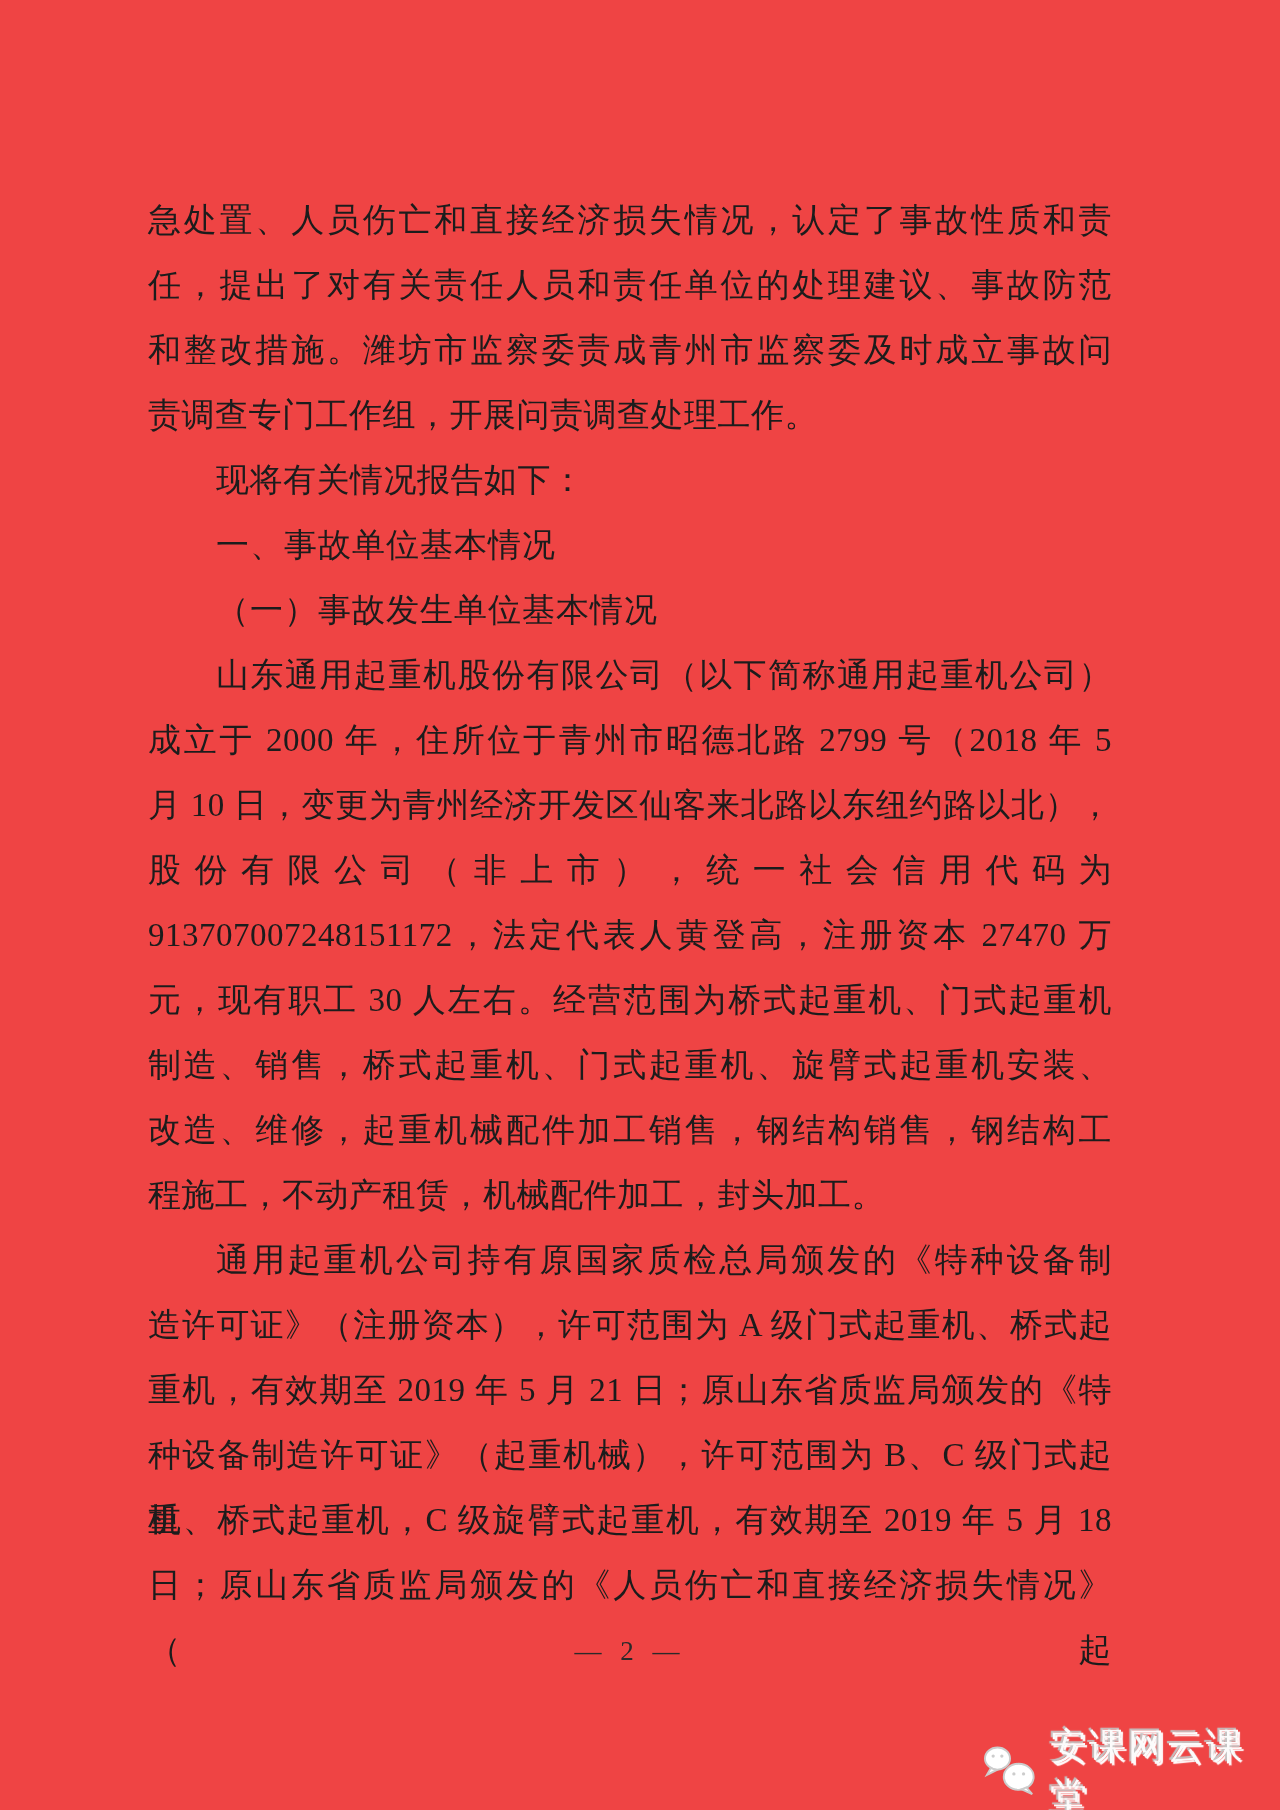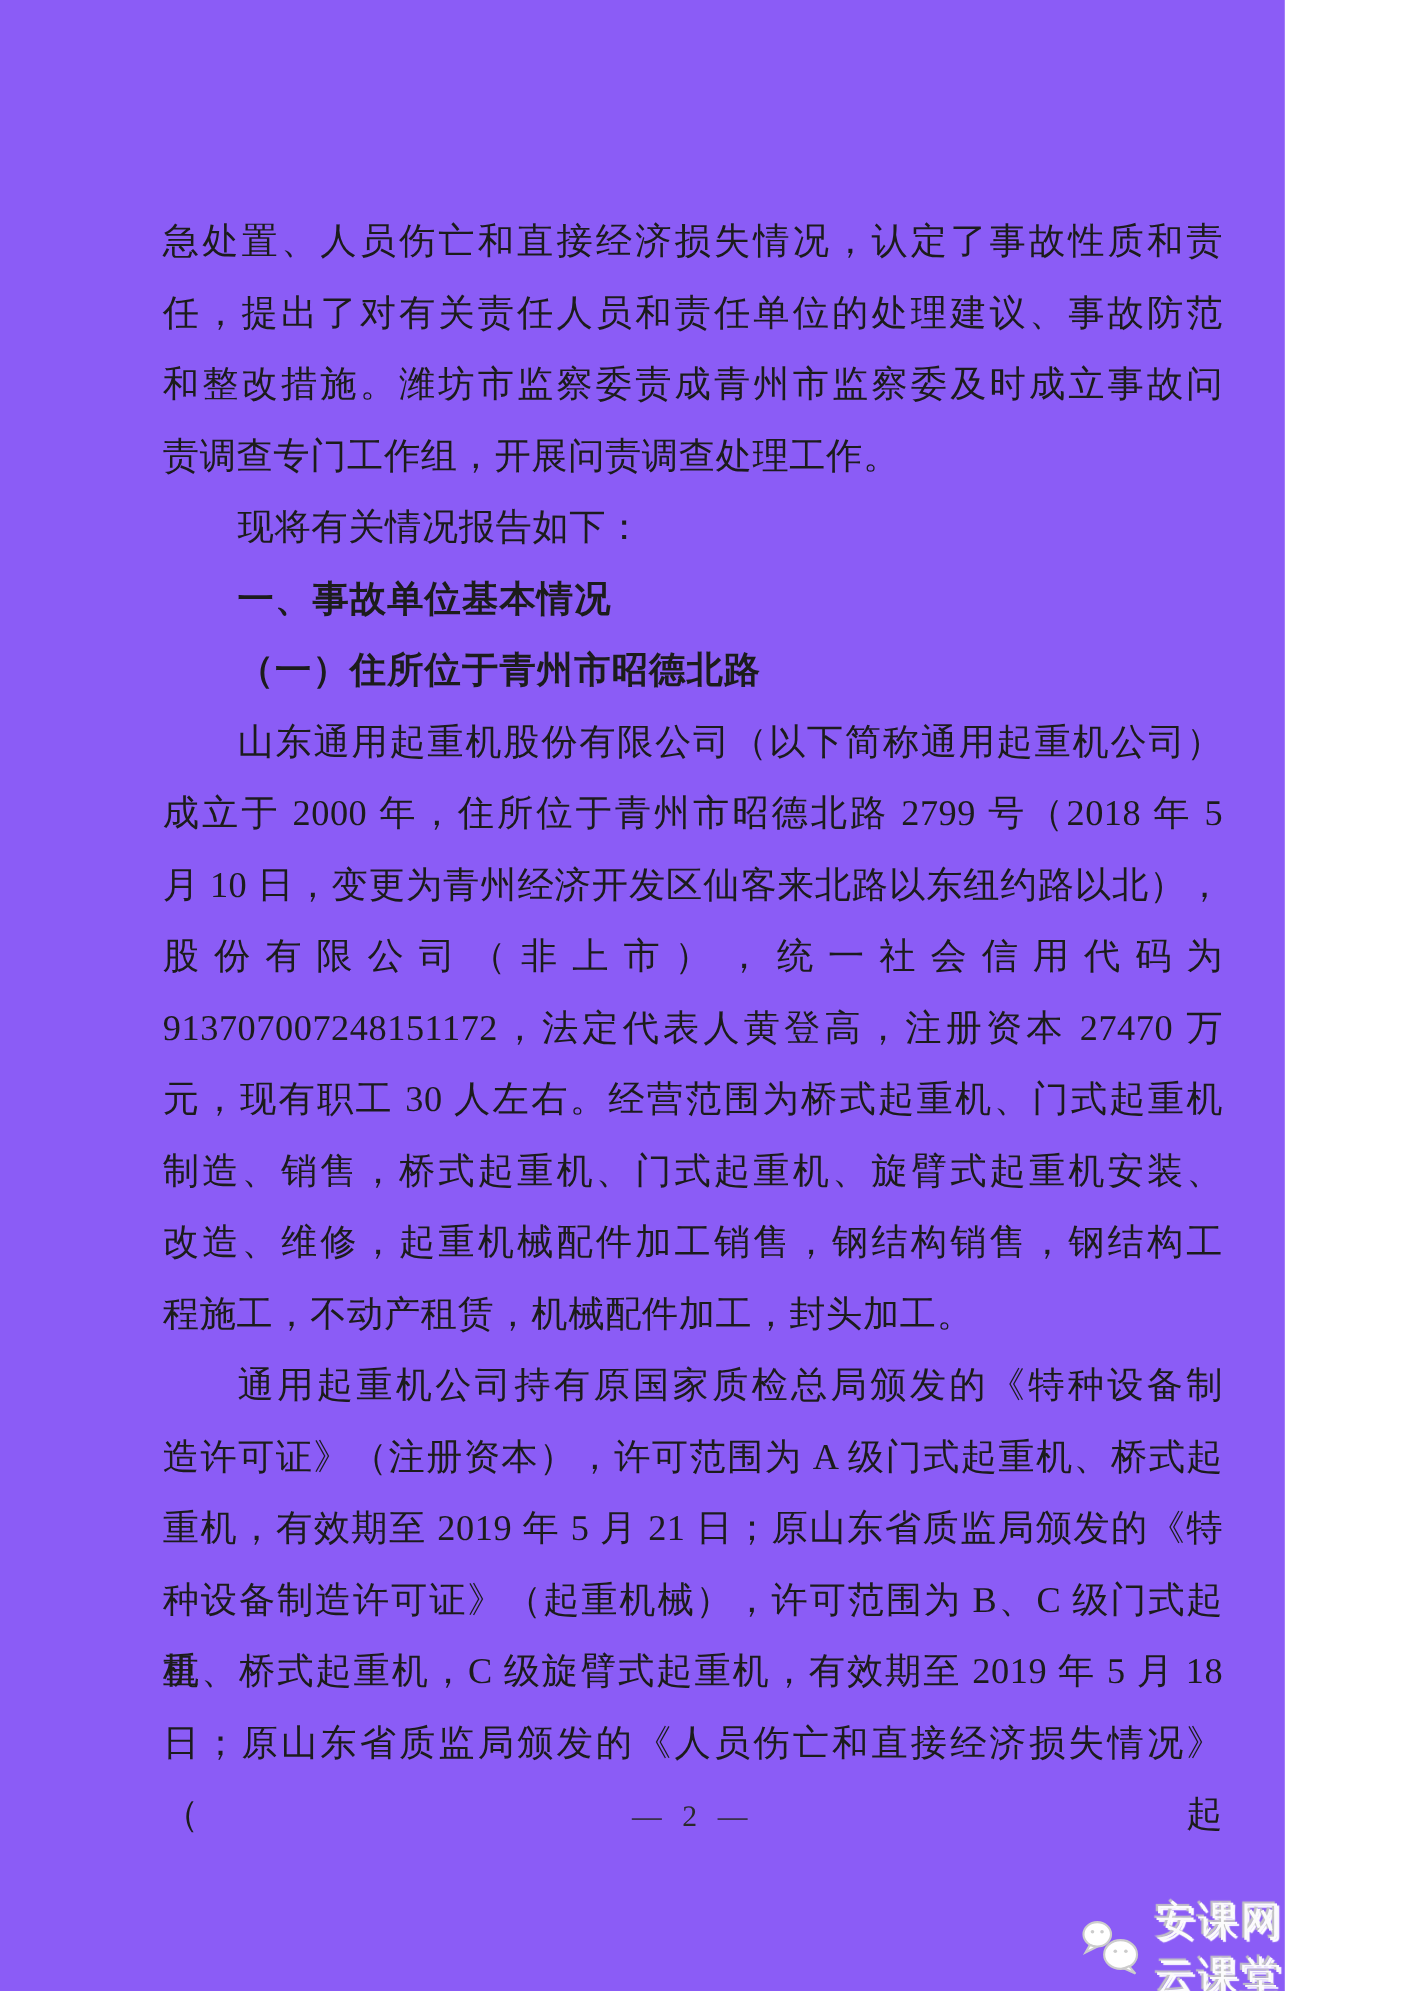--- a/index.html
+++ b/index.html
@@ -2,23 +2,23 @@
 <html><head>
 <meta charset="utf-8">
 <style>
   html, body {
     margin: 0;
     padding: 0;
     background: #ffffff;
   }
   .page {
     position: relative;
-    width: 1168px;
+    width: 1280px;
     height: 1810px;
-    background: #8b5cf6;
+    background: #ef4444;
     overflow: hidden;
     font-family: "Liberation Serif", "DejaVu Serif", serif;
     color: #1c1c1c;
   }
   .text-block {
     position: absolute;
     left: 148px;
     top: 188px;
     width: 964px;
   }
@@ -32,21 +32,21 @@
   .line.justify {
     white-space: normal;
     text-align: justify;
     text-align-last: justify;
     text-justify: inter-character;
   }
   .line.indent {
     text-indent: 68px;
   }
   .line.bold {
-    font-weight: 700;
+    font-weight: 400;
     letter-spacing: 1px;
   }
   .page-number {
     position: absolute;
     left: 148px;
     top: 1636px;
     width: 964px;
     text-align: center;
     font-size: 27px;
     letter-spacing: 6px;
@@ -76,21 +76,21 @@
 
 <div class="page">
 
   <div class="text-block">
     <div class="line justify">急处置、人员伤亡和直接经济损失情况，认定了事故性质和责</div>
     <div class="line justify">任，提出了对有关责任人员和责任单位的处理建议、事故防范</div>
     <div class="line justify">和整改措施。潍坊市监察委责成青州市监察委及时成立事故问</div>
     <div class="line">责调查专门工作组，开展问责调查处理工作。</div>
     <div class="line indent">现将有关情况报告如下：</div>
     <div class="line indent bold">一、事故单位基本情况</div>
-    <div class="line indent bold">（一）住所位于青州市昭德北路</div>
+    <div class="line indent bold">（一）事故发生单位基本情况</div>
     <div class="line indent justify">山东通用起重机股份有限公司（以下简称通用起重机公司）</div>
     <div class="line justify">成立于 2000 年，住所位于青州市昭德北路 2799 号（2018 年 5</div>
     <div class="line justify">月 10 日，变更为青州经济开发区仙客来北路以东纽约路以北），</div>
     <div class="line justify">股份有限公司（非上市），统一社会信用代码为</div>
     <div class="line justify">913707007248151172，法定代表人黄登高，注册资本 27470 万</div>
     <div class="line justify">元，现有职工 30 人左右。经营范围为桥式起重机、门式起重机</div>
     <div class="line justify">制造、销售，桥式起重机、门式起重机、旋臂式起重机安装、</div>
     <div class="line justify">改造、维修，起重机械配件加工销售，钢结构销售，钢结构工</div>
     <div class="line">程施工，不动产租赁，机械配件加工，封头加工。</div>
     <div class="line indent justify">通用起重机公司持有原国家质检总局颁发的《特种设备制</div>

